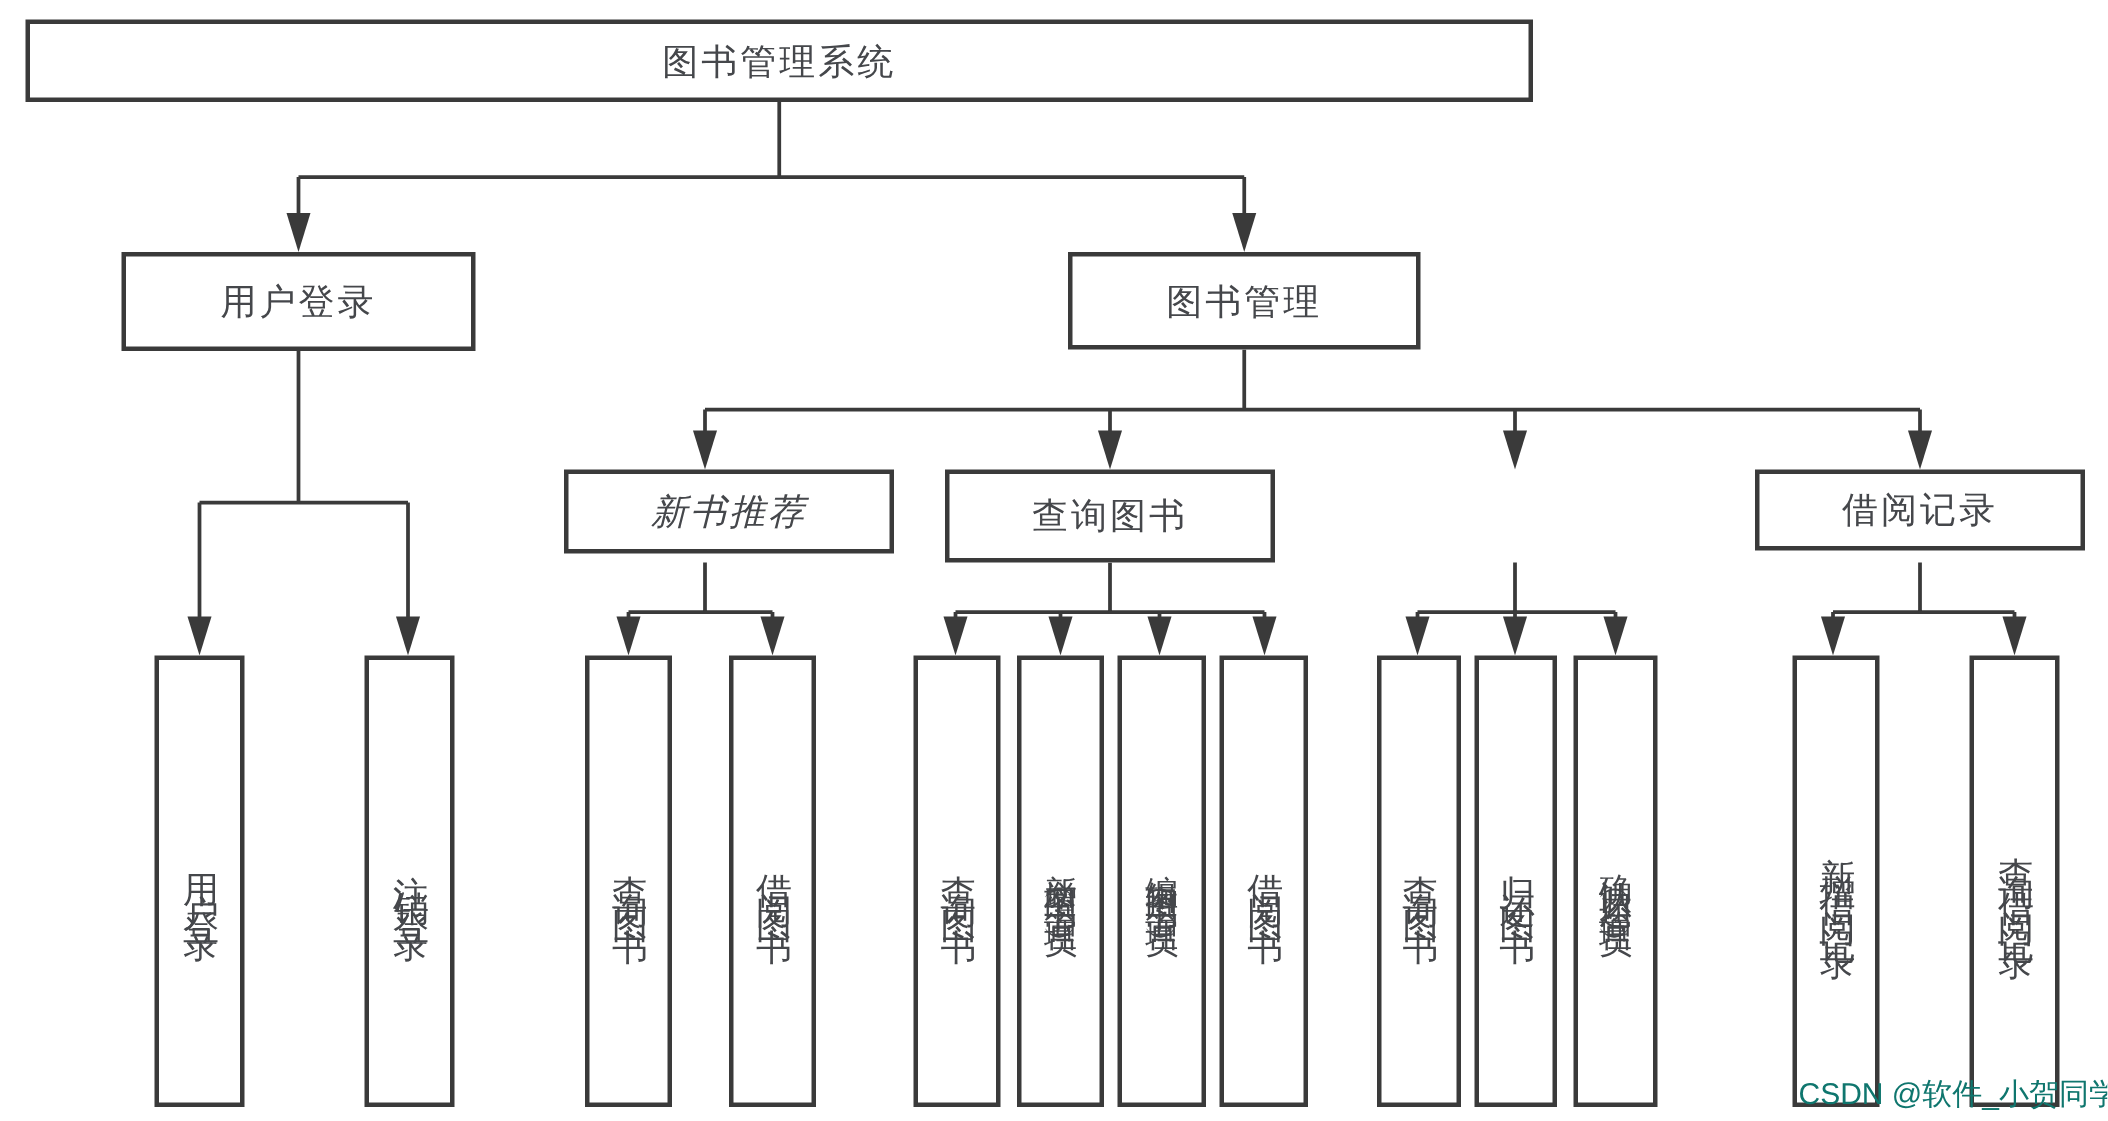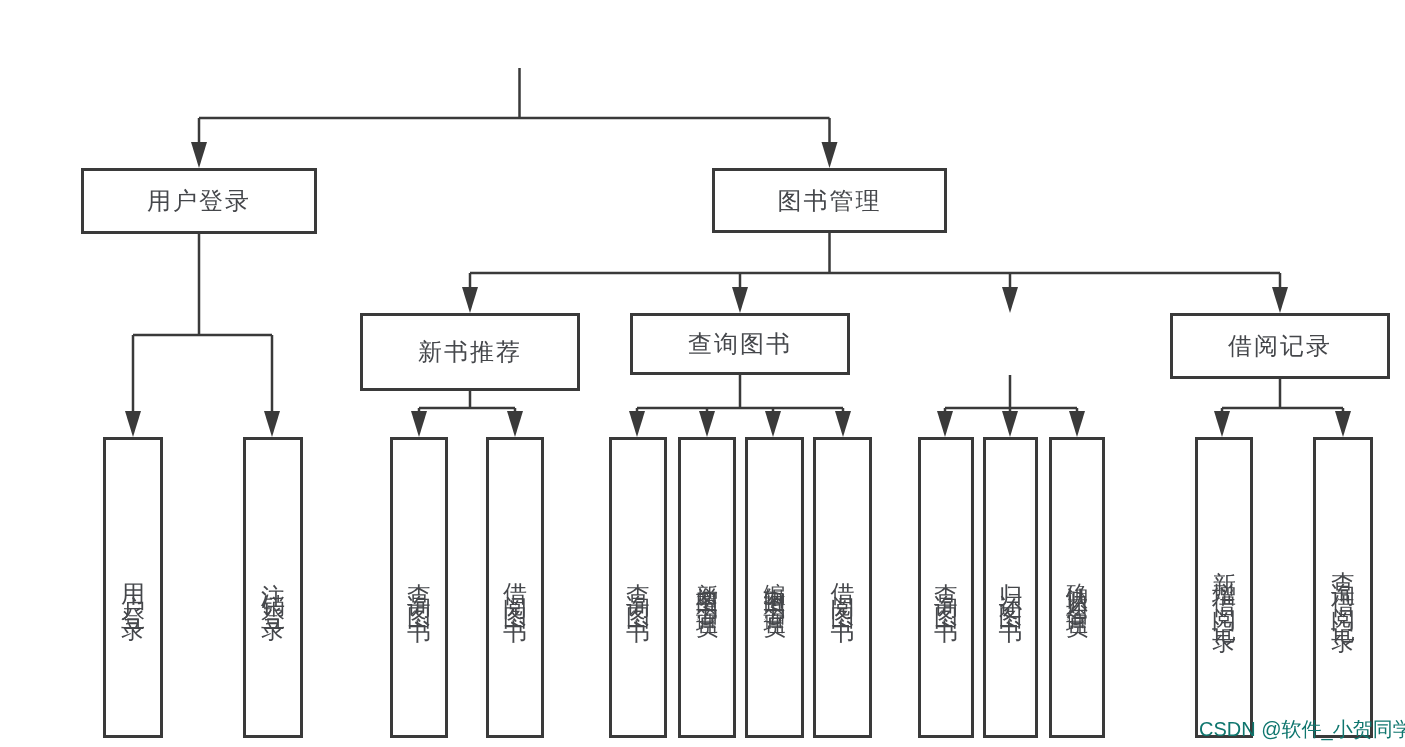--- a/index.html
+++ b/index.html
@@ -95,27 +95,28 @@
       <path d="M1010 408V429" stroke="#3a3a3a" stroke-width="2.5" fill="none"></path>
       <polygon points="1010,437 1002,411 1018,411" fill="#3a3a3a"></polygon>
       <path d="M1077 408V429" stroke="#3a3a3a" stroke-width="2.5" fill="none"></path>
       <polygon points="1077,437 1069,411 1085,411" fill="#3a3a3a"></polygon>
       <path d="M1222 408V429" stroke="#3a3a3a" stroke-width="2.5" fill="none"></path>
       <polygon points="1222,437 1214,411 1230,411" fill="#3a3a3a"></polygon>
       <path d="M1343 408V429" stroke="#3a3a3a" stroke-width="2.5" fill="none"></path>
       <polygon points="1343,437 1335,411 1351,411" fill="#3a3a3a"></polygon>
     </svg>
 
+  <div class="box h" style="left:17px; top:13px; width:1005px; height:55px;">图书管理系统</div>
 
   <div class="box h" style="left:81px; top:168px; width:236px; height:66px;">用户登录</div>
   <div class="box h" style="left:712px; top:168px; width:235px; height:65px;">图书管理</div>
 
-  <div class="box h" style="left:360px; top:313px; width:220px; height:78px;">新书推荐</div>
+  <div class="box h" style="left:376px; top:313px; width:220px; height:56px;font-style:italic;">新书推荐</div>
   <div class="box h" style="left:630px; top:313px; width:220px; height:62px;">查询图书</div>
-  <div class="box h" style="left:1170px; top:313px; width:220px; height:66px;">借阅记录</div>
+  <div class="box h" style="left:1170px; top:313px; width:220px; height:54px;">借阅记录</div>
 
   <div class="box leaf" style="left:103px; width:60px;">用户登录</div>
   <div class="box leaf" style="left:243px; width:60px;">注销登录</div>
 
   <div class="box leaf" style="left:390px; width:58px;">查询图书</div>
   <div class="box leaf" style="left:486px; width:58px;">借阅图书</div>
 
   <div class="box leaf" style="left:609px; width:58px;">查询图书</div>
   <div class="box leaf tight" style="left:678px; width:58px;">新增图书（管理员）</div>
   <div class="box leaf tight" style="left:745px; width:59px;">编辑图书（管理员）</div>

